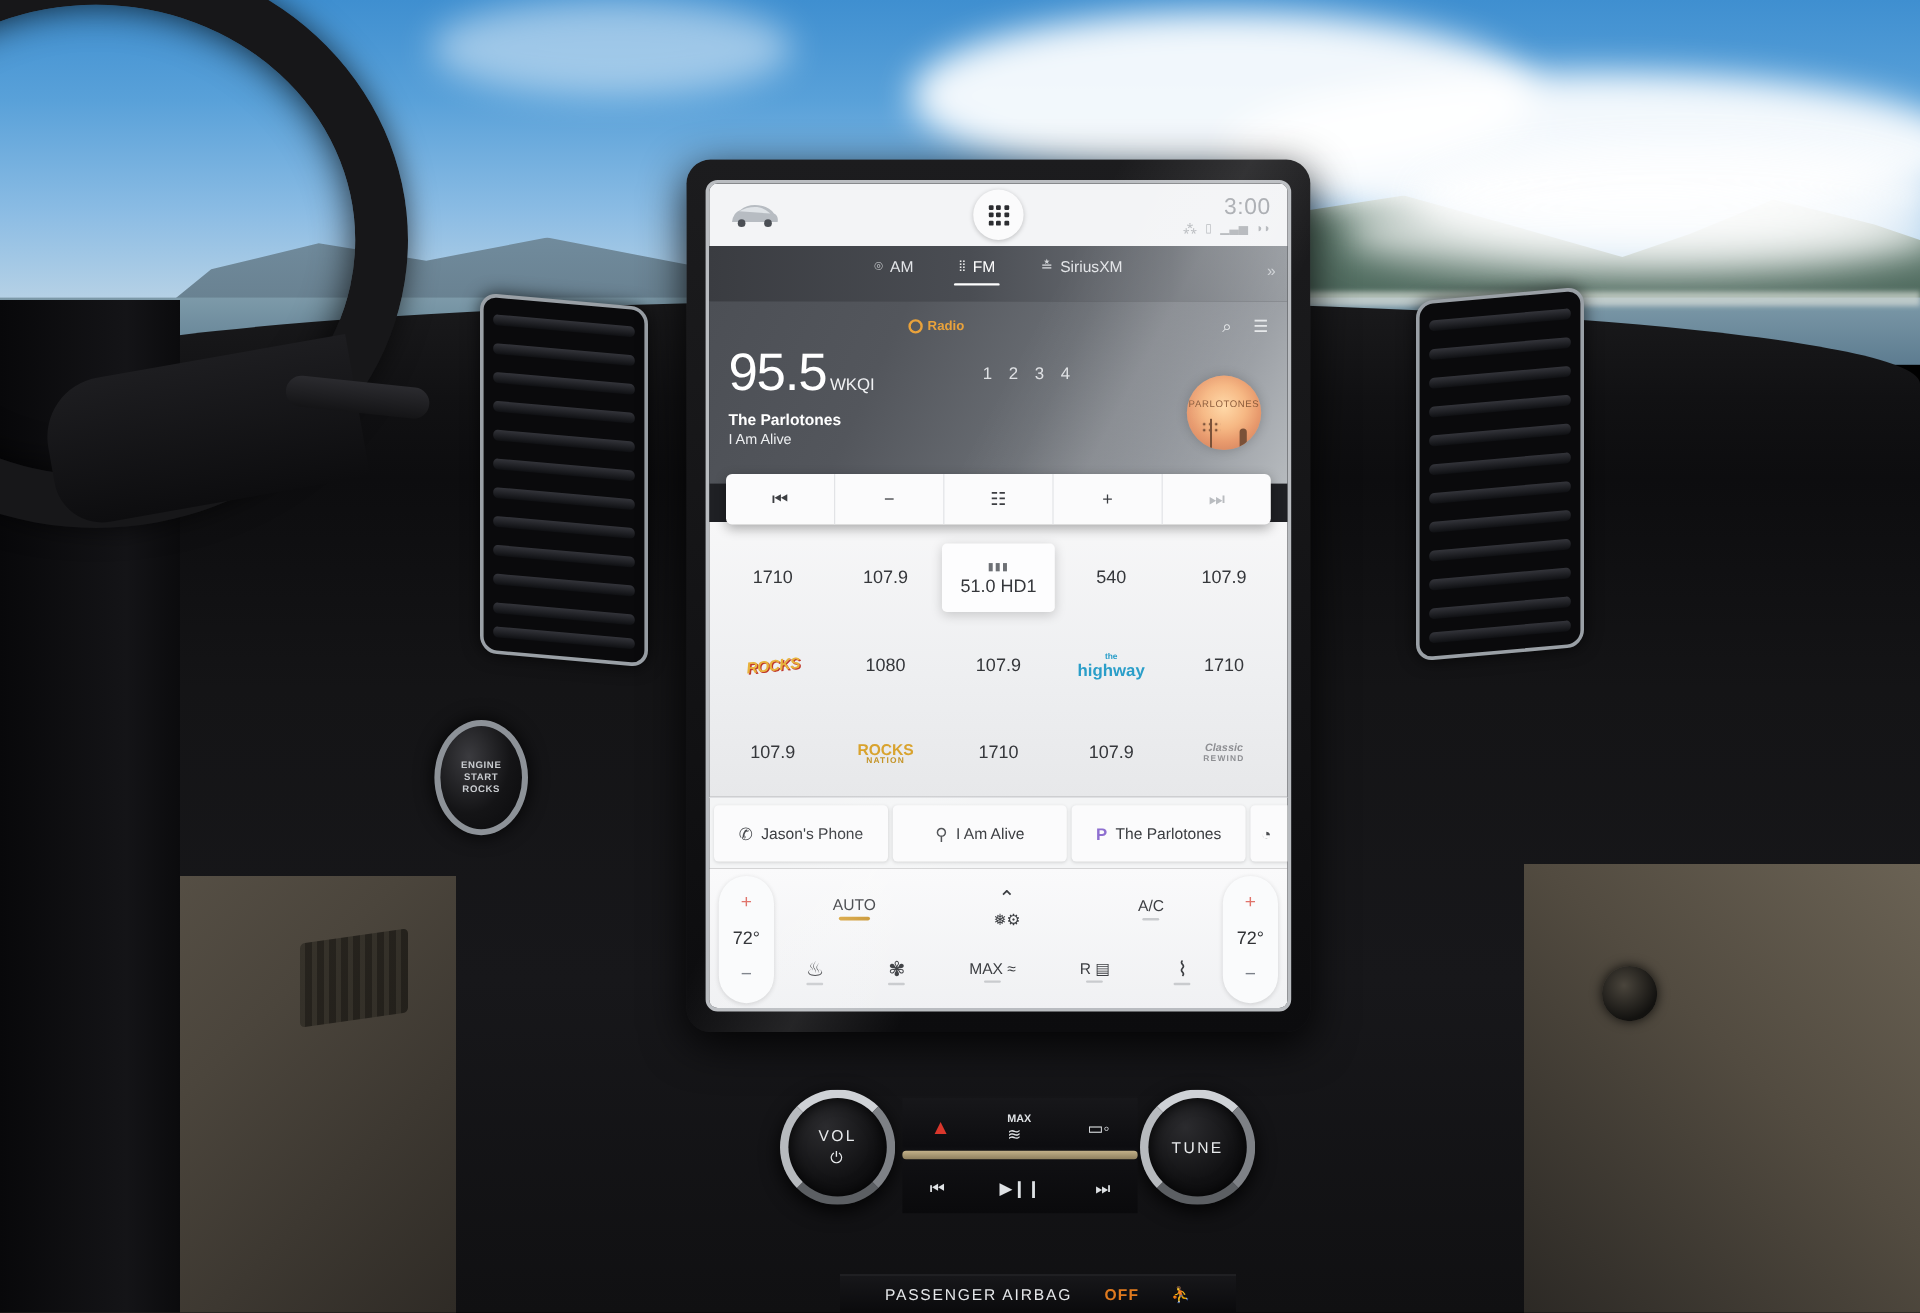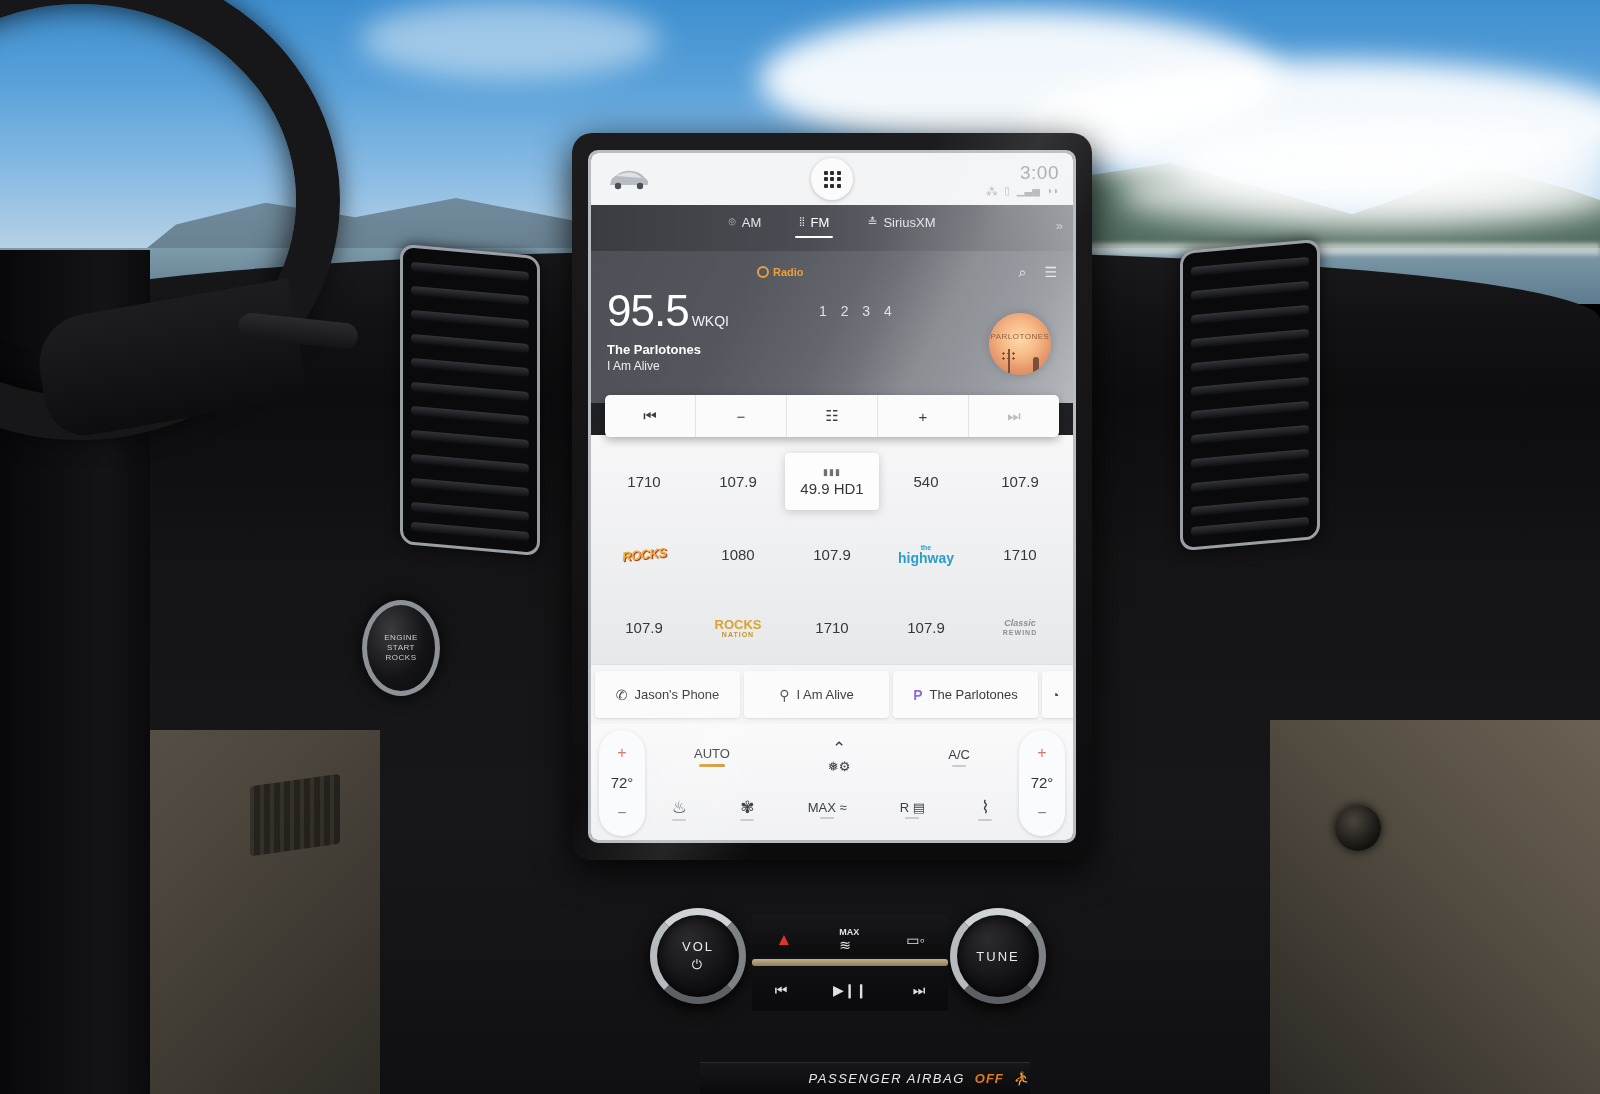--- a/index.html
+++ b/index.html
@@ -114,21 +114,21 @@
   
   .start-btn {
     position: absolute; left: 362px; top: 600px; width: 78px; height: 96px;
     border-radius: 50%;
     background: radial-gradient(ellipse at 35% 30%, #3b3b3f 0%, #141416 55%, #0a0a0c 100%);
     border: 5px solid #8d9298;
     box-shadow: 0 0 16px rgba(0,0,0,.9);
     display: flex; flex-direction: column; align-items: center; justify-content: center;
     color: #c9ccd0; letter-spacing: .5px;
   }
-  .start-btn span { font-size: 8px; line-height: 10px; }
+  .start-btn span { font-size: 8px; line-height: 10px; font-weight: bold; }
 
   
   .speaker {
     position: absolute; left: 250px; top: 780px; width: 90px; height: 70px;
     background: repeating-linear-gradient(to right, #2c2922 0 4px, #161410 4px 10px);
     border-radius: 4px; opacity: .7; transform: skewY(-8deg);
   }
   .tweeter {
     position: absolute; left: 1335px; top: 805px; width: 46px; height: 46px;
     border-radius: 50%;
@@ -361,21 +361,21 @@
   }
   .cp-row.top { top: 8px; height: 34px; }
   .cp-row.bottom { top: 58px; height: 34px; font-size: 15px; }
   .hazard { color: #d9372c; font-size: 17px; }
   .cp-btn { font-size: 14px; cursor: pointer; }
 
   .airbag-bar {
     position: absolute; left: 700px; top: 1062px; width: 330px; height: 32px;
     background: linear-gradient(to bottom,#17171a,#0a0a0c);
     border-top: 1px solid #2a2a2e;
-    display: flex; align-items: center; justify-content: flex-end; gap: 10px; font-style: italic;
+    display: flex; align-items: center; justify-content: center; gap: 27px;
   }
   .airbag-bar .lbl { color: #e6e8ea; font-size: 13px; letter-spacing: 1.5px; }
   .airbag-bar .off { color: #e07a1f; font-size: 13px; font-weight: bold; letter-spacing: 1px; }
   .airbag-bar .sym { color: #e07a1f; font-size: 13px; }
 
   
   .glare {
     position: absolute; left: 572px; top: 133px; width: 520px; height: 727px;
     background: linear-gradient(118deg, rgba(255,255,255,0) 40%, rgba(255,255,255,.10) 52%, rgba(255,255,255,0) 62%);
     pointer-events: none; border-radius: 20px;
@@ -532,21 +532,21 @@
 
         <div class="preset-row">
           <div class="preset">
             <span>1710</span>
           </div>
           <div class="preset">
             <span>107.9</span>
           </div>
           <div class="preset selected">
             <span class="hd-mini">▮▮▮</span>
-            <span>49.9 HD1</span>
+            <span>51.0 HD1</span>
           </div>
           <div class="preset">
             <span>540</span>
           </div>
           <div class="preset">
             <span>107.9</span>
           </div>
         </div>
 
         <div class="preset-row">

